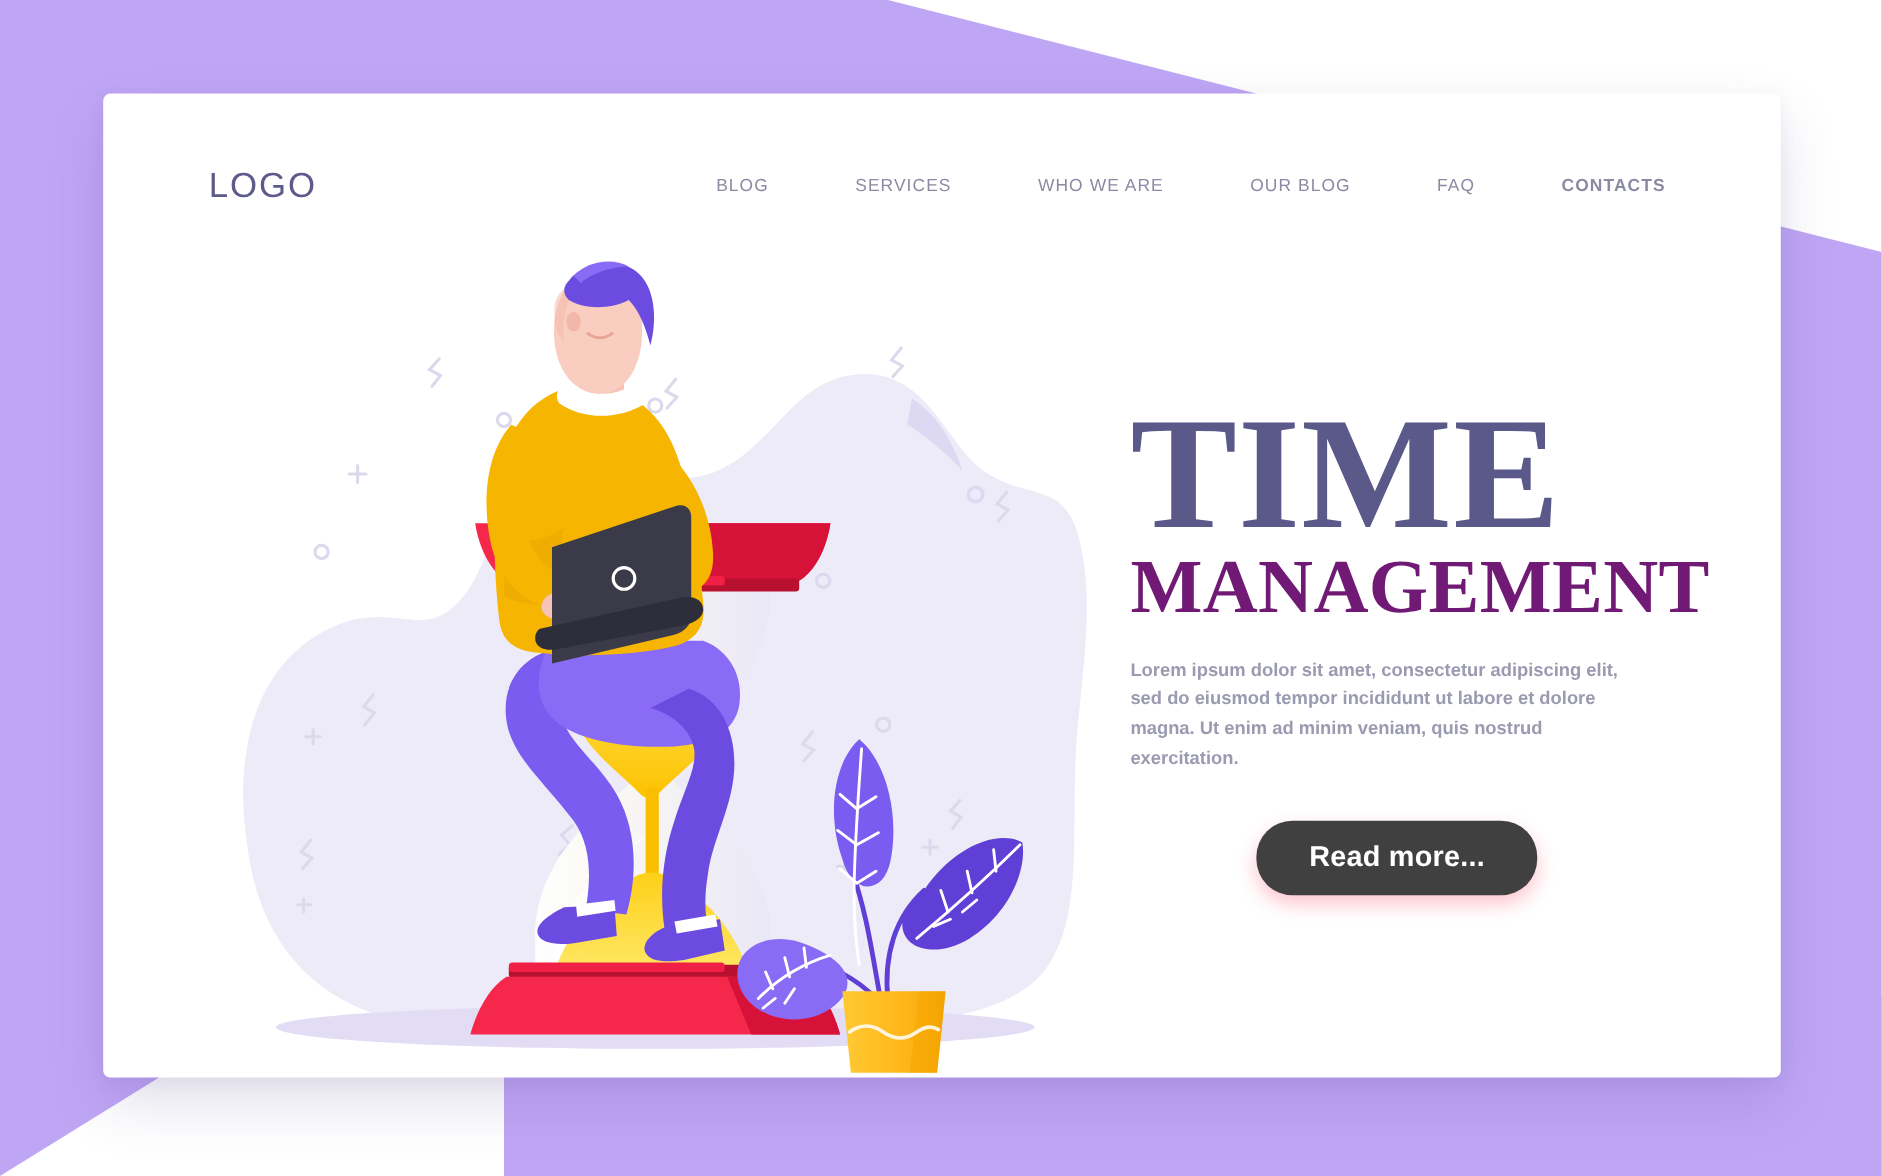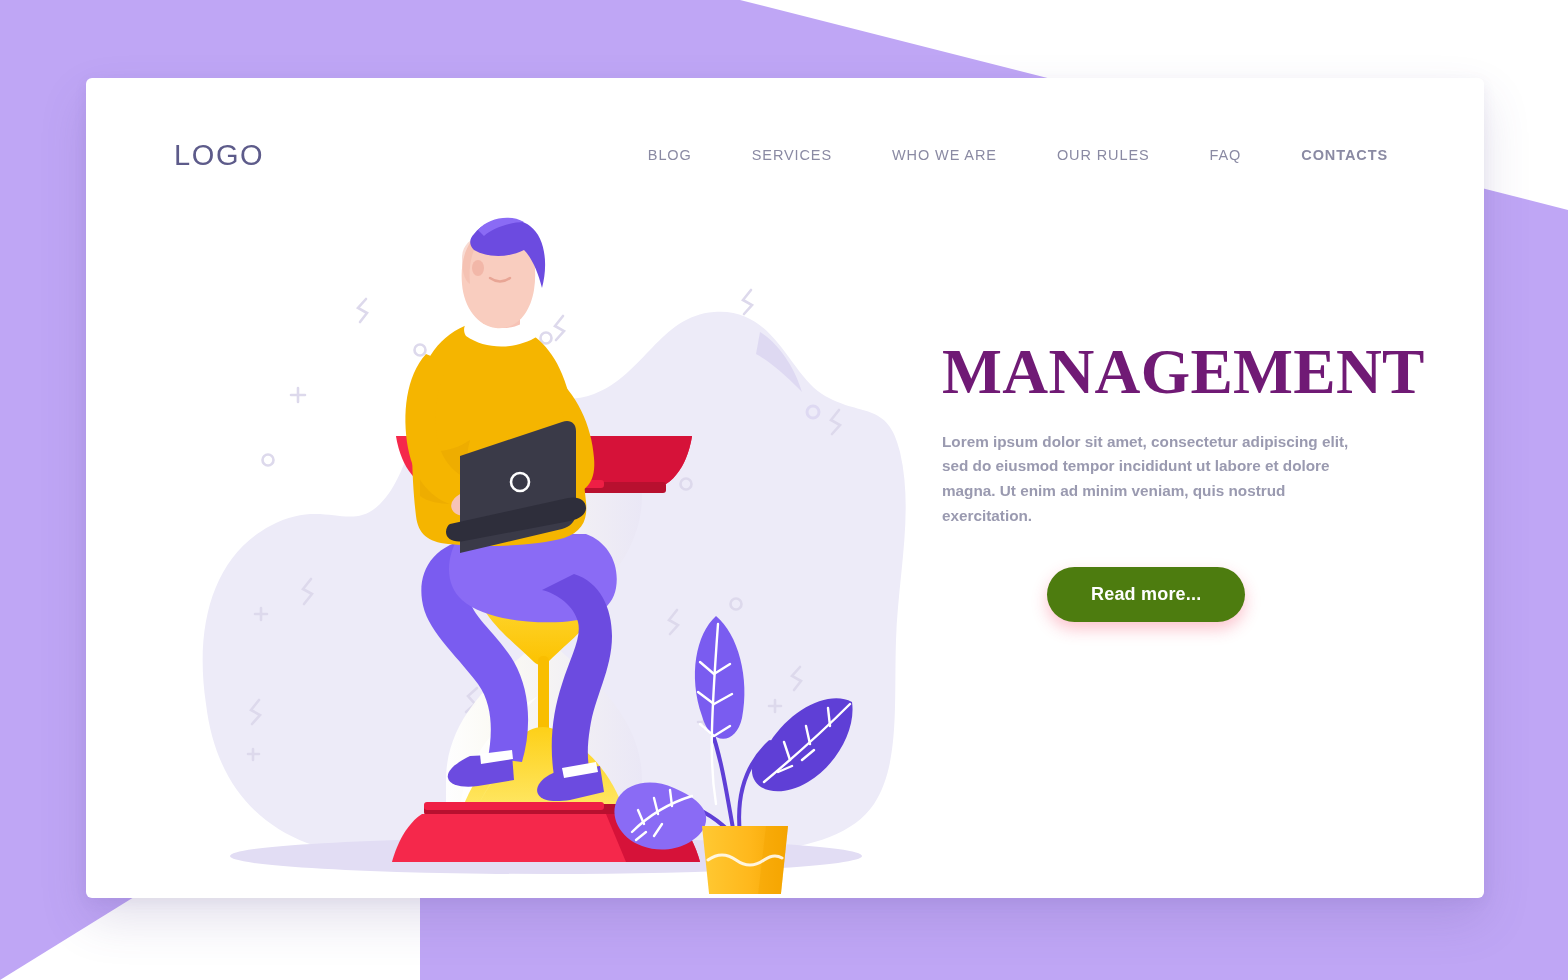--- a/index.html
+++ b/index.html
@@ -47,21 +47,21 @@
     display:flex; align-items:center;
     padding:4px 96px 0 88px;
     z-index:20;
   }
   .logo {
     font-size:29px; letter-spacing:1.6px; color:#5d5b8a;
     font-weight:400;
   }
   .nav {
     margin-left:auto;
-    display:flex; align-items:flex-start; gap:0px;
+    display:flex; align-items:flex-start; gap:12px;
   }
   .nav-item {
     font-size:14.5px; letter-spacing:0.9px; color:#8a8aa3;
     padding:6px 30px; cursor:pointer; white-space:nowrap;
   }
   .nav-item:last-child { padding-right:0;font-weight:bold; }
 
   
   .hero-text {
     position:absolute;
@@ -89,23 +89,23 @@
     margin-top:26px;
     font-size:15.3px;
     line-height:1.62;
     color:#9a9ab0;
     max-width:430px;
     font-weight:bold;
   }
   .cta {
     display:inline-block;
     margin-top:38px; margin-left:105px;
-    background:#4d7c0f;
+    background:#404040;
     color:#ffffff;
-    font-size:18px; font-weight:700;
+    font-size:24px; font-weight:700;
     letter-spacing:0.2px;
     padding:17px 44px;
     border:none; border-radius:30px;
     cursor:pointer;
     box-shadow:0 7px 16px rgba(245,40,75,0.28);
   }
 
   
   .illus { position:absolute; left:88px; top:126px; width:740px; height:690px; z-index:10; }
   .illus svg { width:100%; height:100%; display:block; }
@@ -118,21 +118,21 @@
 <div class="bg-wedge-br"></div>
 
 <div class="card">
 
   <div class="header">
     <div class="logo">LOGO</div>
     <nav class="nav">
       <span class="nav-item">BLOG</span>
       <span class="nav-item">SERVICES</span>
       <span class="nav-item">WHO WE ARE</span>
-      <span class="nav-item">OUR RULES</span>
+      <span class="nav-item">OUR BLOG</span>
       <span class="nav-item">FAQ</span>
       <span class="nav-item">CONTACTS</span>
     </nav>
   </div>
 
   <div class="illus">
     <svg viewBox="0 0 740 690" xmlns="http://www.w3.org/2000/svg">
       <defs>
         <linearGradient id="glassG" x1="0" y1="0" x2="1" y2="0">
           <stop offset="0" stop-color="#ffffff" stop-opacity="0.95"></stop>
@@ -300,18 +300,19 @@
         </g>
 
         <path fill="url(#potG)" d="M528,622 h86 l-10,96 c-1,6 -4,8 -10,8 h-46 c-6,0 -9,-2 -10,-8 Z"></path>
         <path fill="#f5a500" opacity="0.45" d="M592,622 h22 l-10,96 c-1,6 -4,8 -10,8 h-14 Z"></path>
         <path d="M534,656 q14,-10 28,0 q14,10 28,0 q10,-7 18,-2" stroke="#ffffff" stroke-width="3" fill="none" stroke-linecap="round" opacity="0.85"></path>
       </g>
     </svg>
   </div>
 
   <div class="hero-text">
+    <div class="title-main">TIME</div>
     <div class="title-sub">MANAGEMENT</div>
     <p class="hero-para">Lorem ipsum dolor sit amet, consectetur adipiscing elit, sed do eiusmod tempor incididunt ut labore et dolore magna. Ut enim ad minim veniam, quis nostrud exercitation.</p>
     <button class="cta">Read more...</button>
   </div>
 
 </div>
 
 </body></html>

